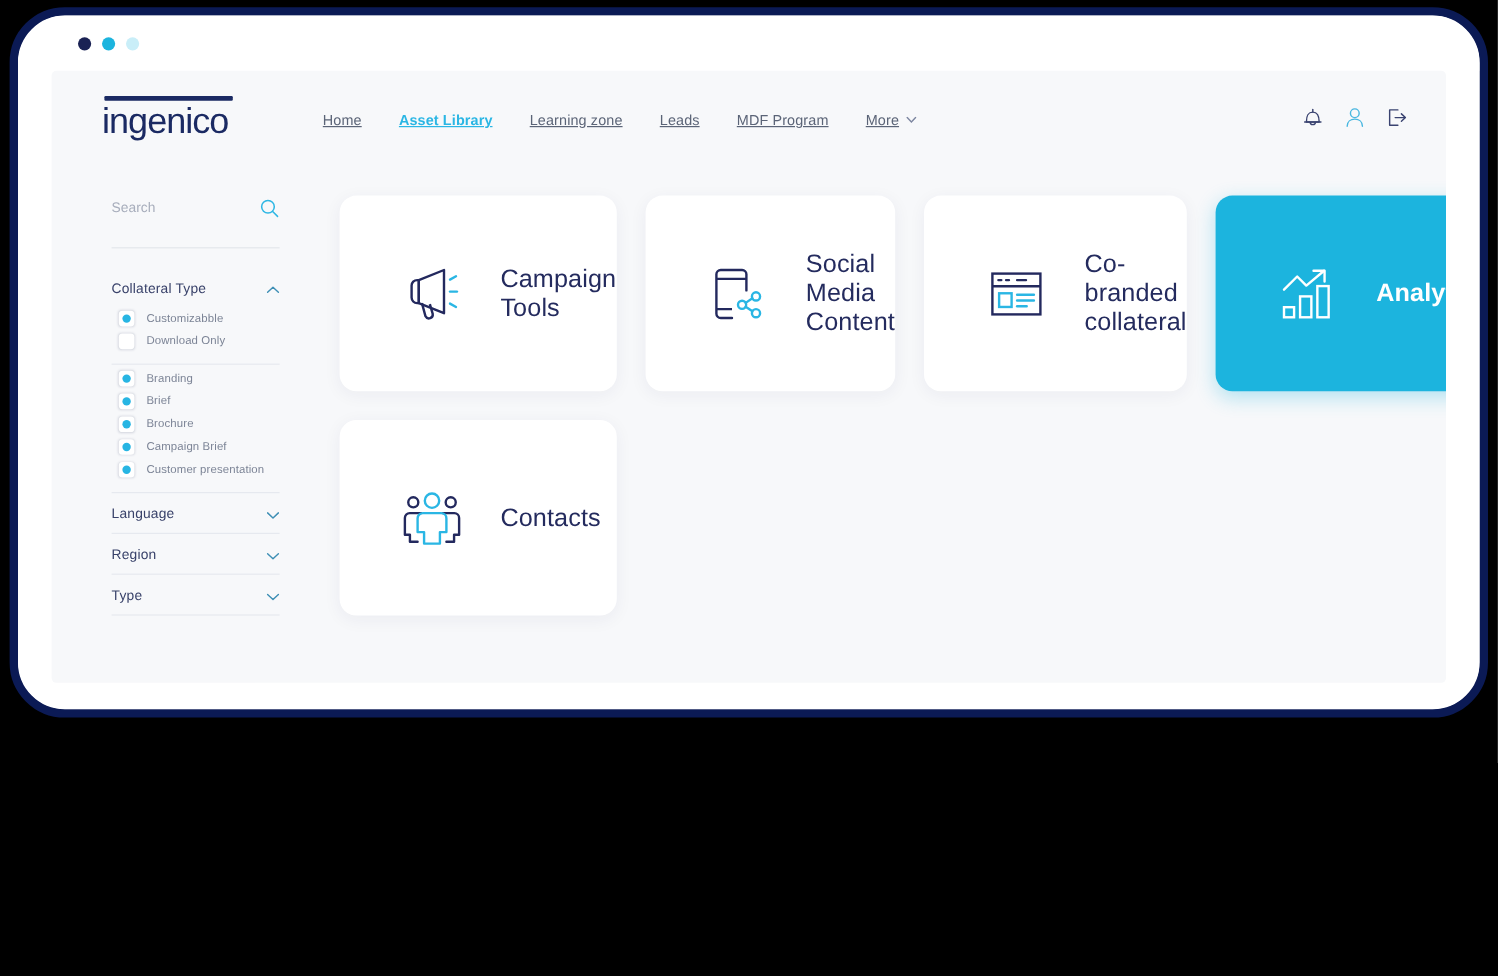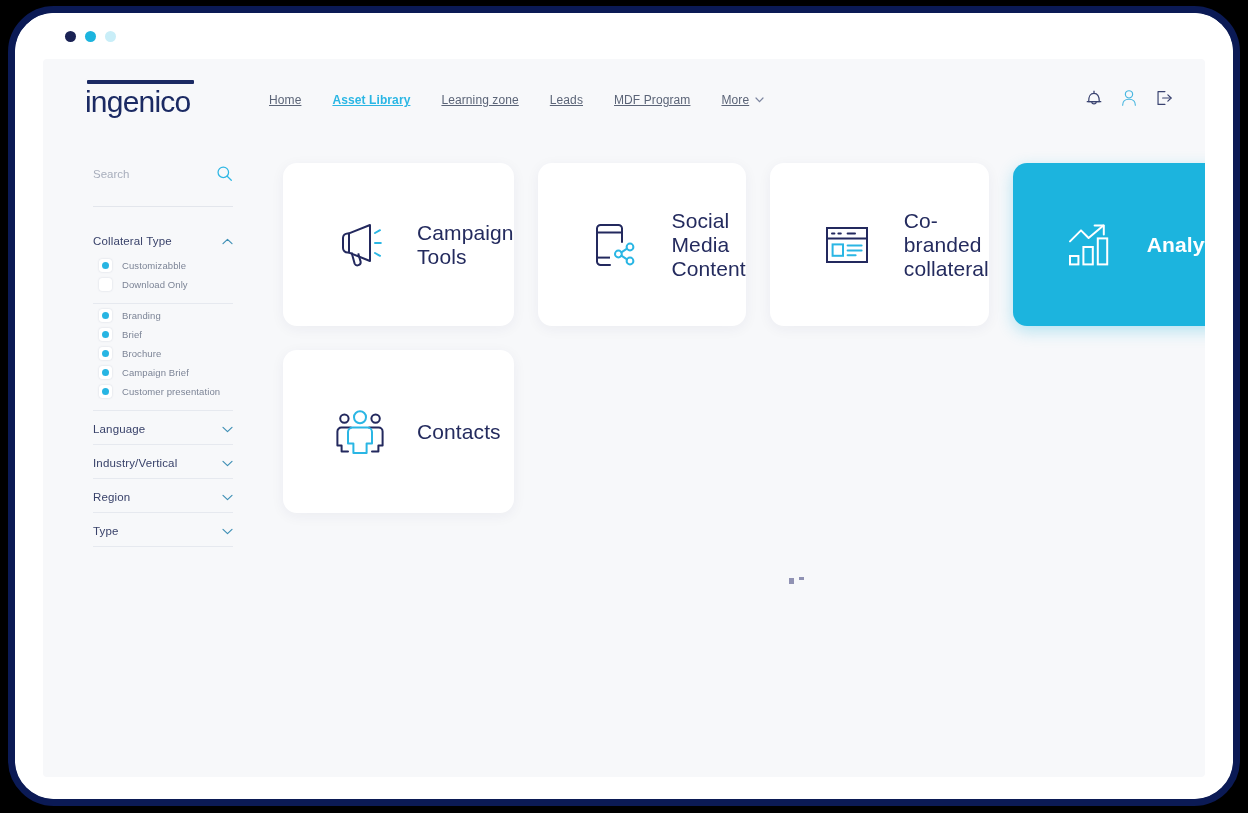--- a/index.html
+++ b/index.html
@@ -11,21 +11,21 @@
     font-family: "Liberation Sans", sans-serif;
     overflow: hidden;
   }
 
   
   .device-frame {
     position: absolute;
     left: 8px;
     top: 6px;
     width: 1232px;
-    height: 800px;
+    height: 592px;
     border: 7px solid #0b1a55;
     border-radius: 46px;
     background: #ffffff;
     overflow: hidden;
   }
 
   .browser-window {
     position: absolute;
     left: 0; top: 0;
     width: 100%;
@@ -387,29 +387,20 @@
           <div class="filter-group">
             <div class="filter-head">
               <span class="filter-title">Language</span>
               <svg width="11" height="7" viewBox="0 0 11 7">
                 <path d="M1 1.4 L5.5 5.6 L10 1.4" fill="none" stroke="#3e8fb5" stroke-width="1.2" stroke-linecap="round" stroke-linejoin="round"></path>
               </svg>
             </div>
             <div class="filter-divider"></div>
           </div>
 
-          <div class="filter-group">
-            <div class="filter-head">
-              <span class="filter-title">Industry/Vertical</span>
-              <svg width="11" height="7" viewBox="0 0 11 7">
-                <path d="M1 1.4 L5.5 5.6 L10 1.4" fill="none" stroke="#3e8fb5" stroke-width="1.2" stroke-linecap="round" stroke-linejoin="round"></path>
-              </svg>
-            </div>
-            <div class="filter-divider"></div>
-          </div>
 
           <div class="filter-group">
             <div class="filter-head">
               <span class="filter-title">Region</span>
               <svg width="11" height="7" viewBox="0 0 11 7">
                 <path d="M1 1.4 L5.5 5.6 L10 1.4" fill="none" stroke="#3e8fb5" stroke-width="1.2" stroke-linecap="round" stroke-linejoin="round"></path>
               </svg>
             </div>
             <div class="filter-divider"></div>
           </div>

